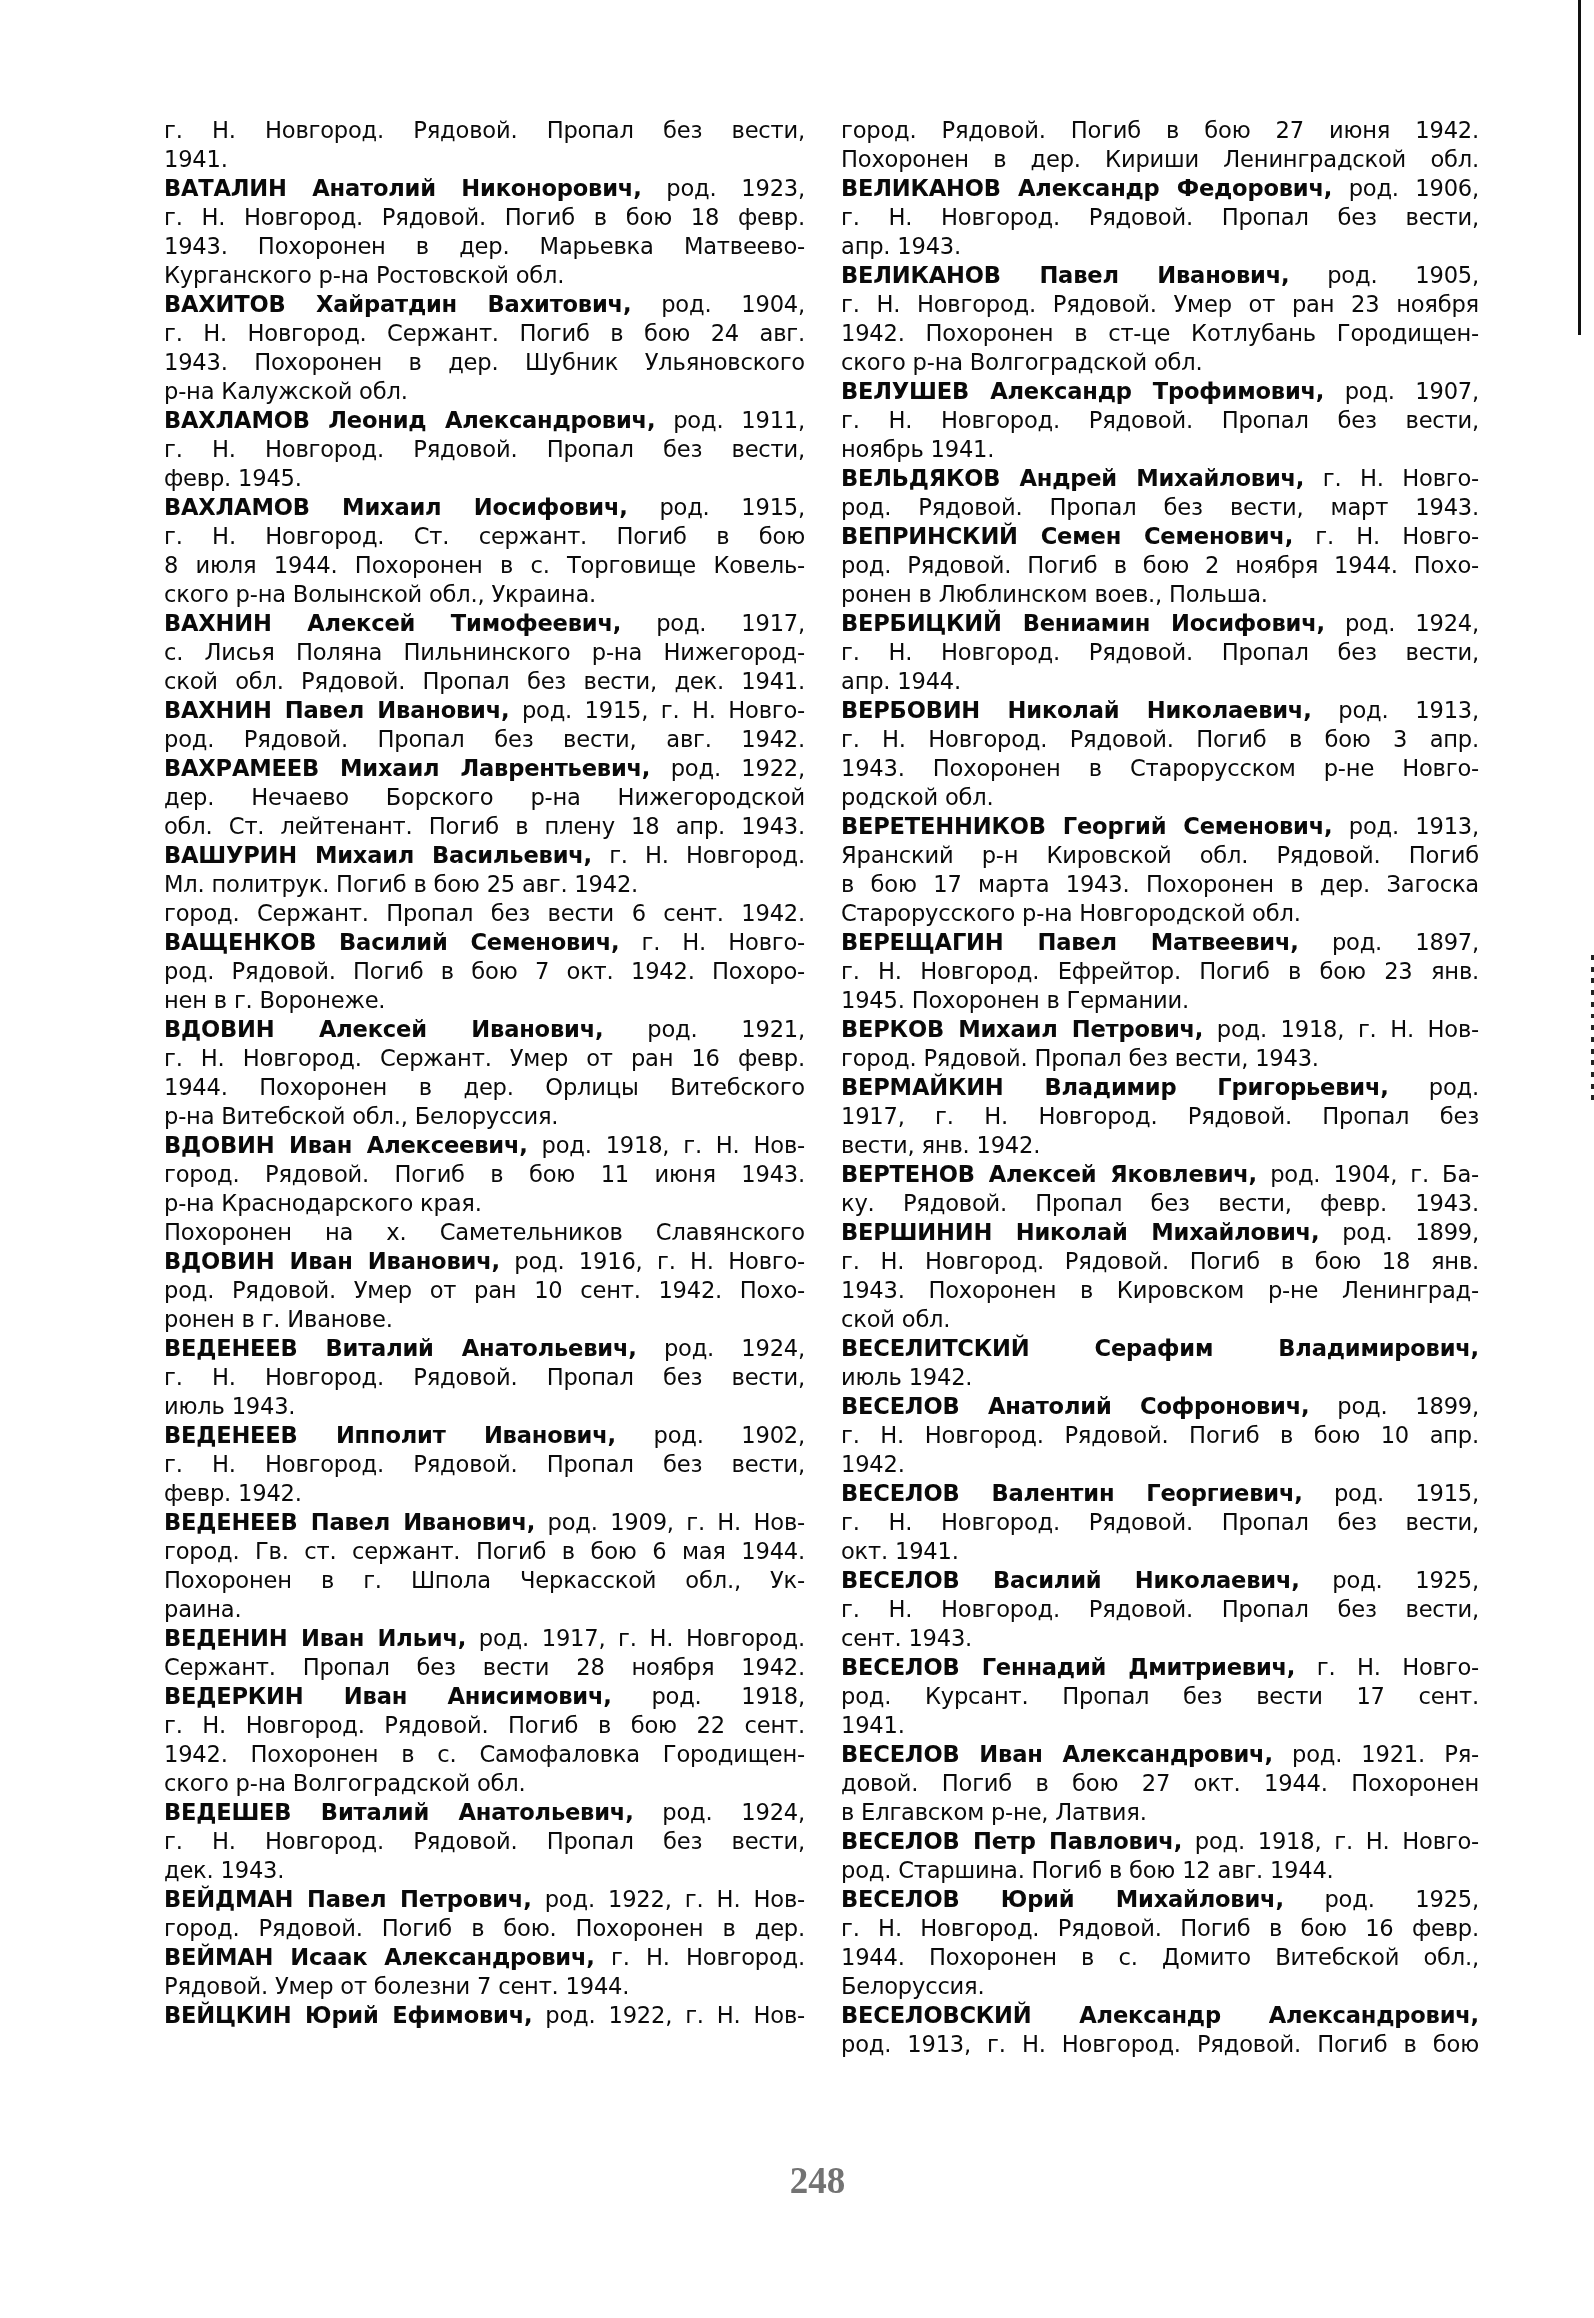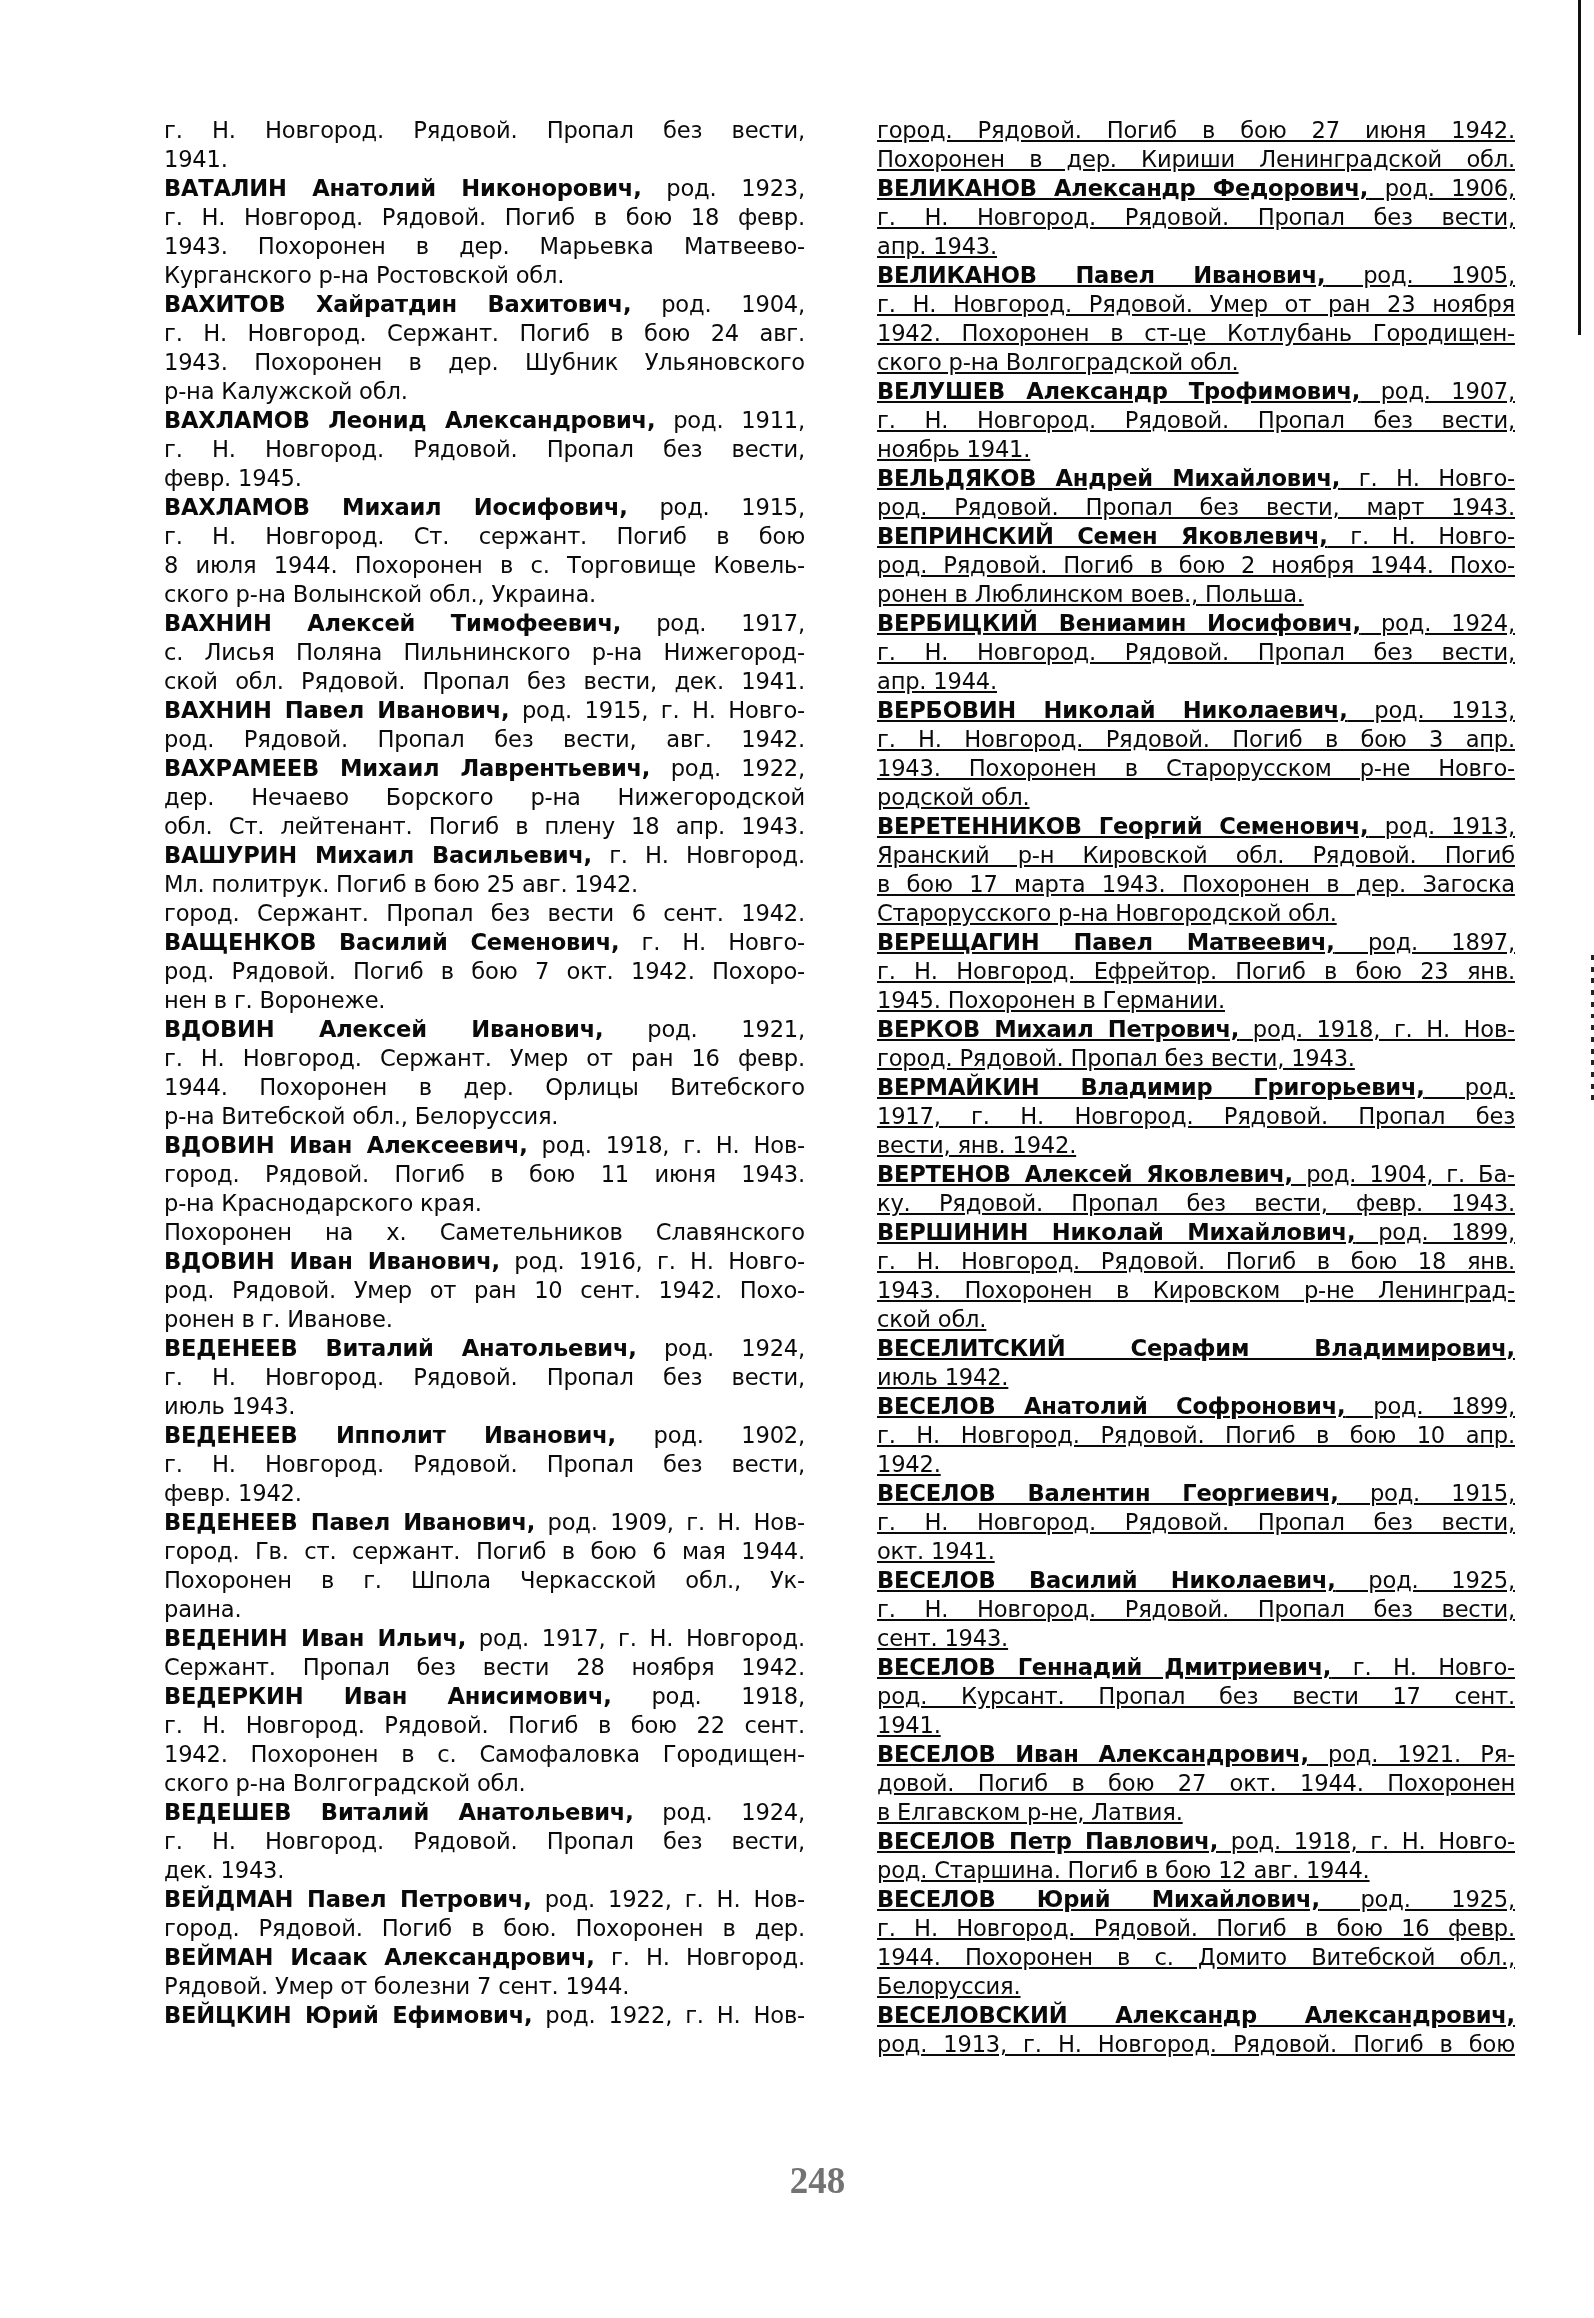--- a/index.html
+++ b/index.html
@@ -8,21 +8,21 @@
   .column {
     position: absolute;
     top: 116px;
     font-family: "DejaVu Sans", sans-serif;
     font-size: 22.6px;
     line-height: 29px;
     color: #0a0a0a;
     letter-spacing: -0.2px;
   }
   .col-left { left: 144px; width: 641px; }
-  .col-right { left: 857px; width: 638px; text-decoration: underline; }
+  .col-right { left: 821px; width: 638px; }
   .line {
     display: block;
     height: 29px;
     white-space: nowrap;
     text-align: justify;
     text-align-last: justify;
     overflow: hidden;
   }
   .line.last { text-align-last: left; }
   .surname { font-weight: bold; }
@@ -129,21 +129,21 @@
       <span class="line last"><span>апр. 1943.</span></span>
       <span class="line"><span class="surname">ВЕЛИКАНОВ Павел Иванович,</span><span> род. 1905,</span></span>
       <span class="line"><span>г. Н. Новгород. Рядовой. Умер от ран 23 ноября</span></span>
       <span class="line"><span>1942. Похоронен в ст-це Котлубань Городищен-</span></span>
       <span class="line last"><span>ского р-на Волгоградской обл.</span></span>
       <span class="line"><span class="surname">ВЕЛУШЕВ Александр Трофимович,</span><span> род. 1907,</span></span>
       <span class="line"><span>г. Н. Новгород. Рядовой. Пропал без вести,</span></span>
       <span class="line last"><span>ноябрь 1941.</span></span>
       <span class="line"><span class="surname">ВЕЛЬДЯКОВ Андрей Михайлович,</span><span> г. Н. Новго-</span></span>
       <span class="line"><span>род. Рядовой. Пропал без вести, март 1943.</span></span>
-      <span class="line"><span class="surname">ВЕПРИНСКИЙ Семен Яковлевич,</span><span> г. Н. Новго-</span></span>
+      <span class="line"><span class="surname">ВЕПРИНСКИЙ Семен Семенович,</span><span> г. Н. Новго-</span></span>
       <span class="line"><span>род. Рядовой. Погиб в бою 2 ноября 1944. Похо-</span></span>
       <span class="line last"><span>ронен в Люблинском воев., Польша.</span></span>
       <span class="line"><span class="surname">ВЕРБИЦКИЙ Вениамин Иосифович,</span><span> род. 1924,</span></span>
       <span class="line"><span>г. Н. Новгород. Рядовой. Пропал без вести,</span></span>
       <span class="line last"><span>апр. 1944.</span></span>
       <span class="line"><span class="surname">ВЕРБОВИН Николай Николаевич,</span><span> род. 1913,</span></span>
       <span class="line"><span>г. Н. Новгород. Рядовой. Погиб в бою 3 апр.</span></span>
       <span class="line"><span>1943. Похоронен в Старорусском р-не Новго-</span></span>
       <span class="line last"><span>родской обл.</span></span>
       <span class="line"><span class="surname">ВЕРЕТЕННИКОВ Георгий Семенович,</span><span> род. 1913,</span></span>

